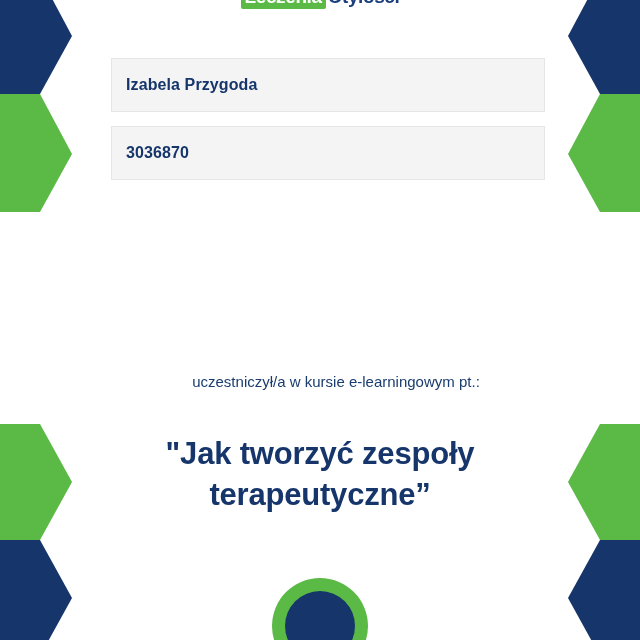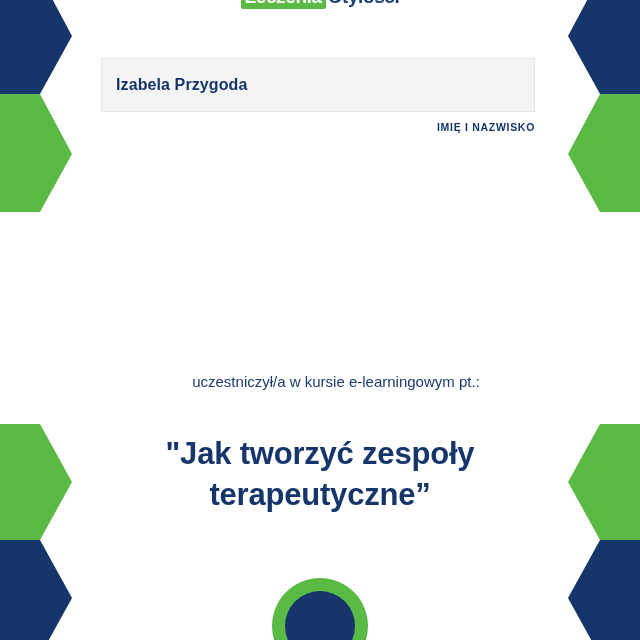--- a/index.html
+++ b/index.html
@@ -58,23 +58,22 @@
   }
   .logo .tail {
     color: #1b3f7a;
     margin-left: 2px;
   }
 
   
   .fields {
     position: absolute;
     top: 58px;
-    left: 101px;
+    left: 111px;
     width: 434px;
-    text-align: right;
   }
   .field { margin-bottom: 14px; }
   .field-box {
     background: #f4f4f4;
     border: 1px solid #e6e6e6;
     height: 54px;
     display: flex;
     align-items: center;
     padding: 0 14px;
     box-sizing: border-box;
@@ -175,24 +174,26 @@
       <span class="lead">Leczenia</span><span class="tail">Otyłości</span>
     </span>
   </div>
 
   <div class="fields">
 
     <div class="field">
       <div class="field-box">
         <span class="field-value">Izabela Przygoda</span>
       </div>
-      <div class="field-label">IMIĘ I NAZWISKO</div>
     </div>
 
     <div class="field">
+      <div class="field-box">
+        <span class="field-value">3036870</span>
+      </div>
     </div>
 
 
   </div>
 
   <div class="subtitle">uczestniczył/a w kursie e-learningowym pt.:</div>
   <div class="course-title">"Jak tworzyć zespoły terapeutyczne”</div>
 
   <div class="seal">
     <div class="seal-inner"></div>

